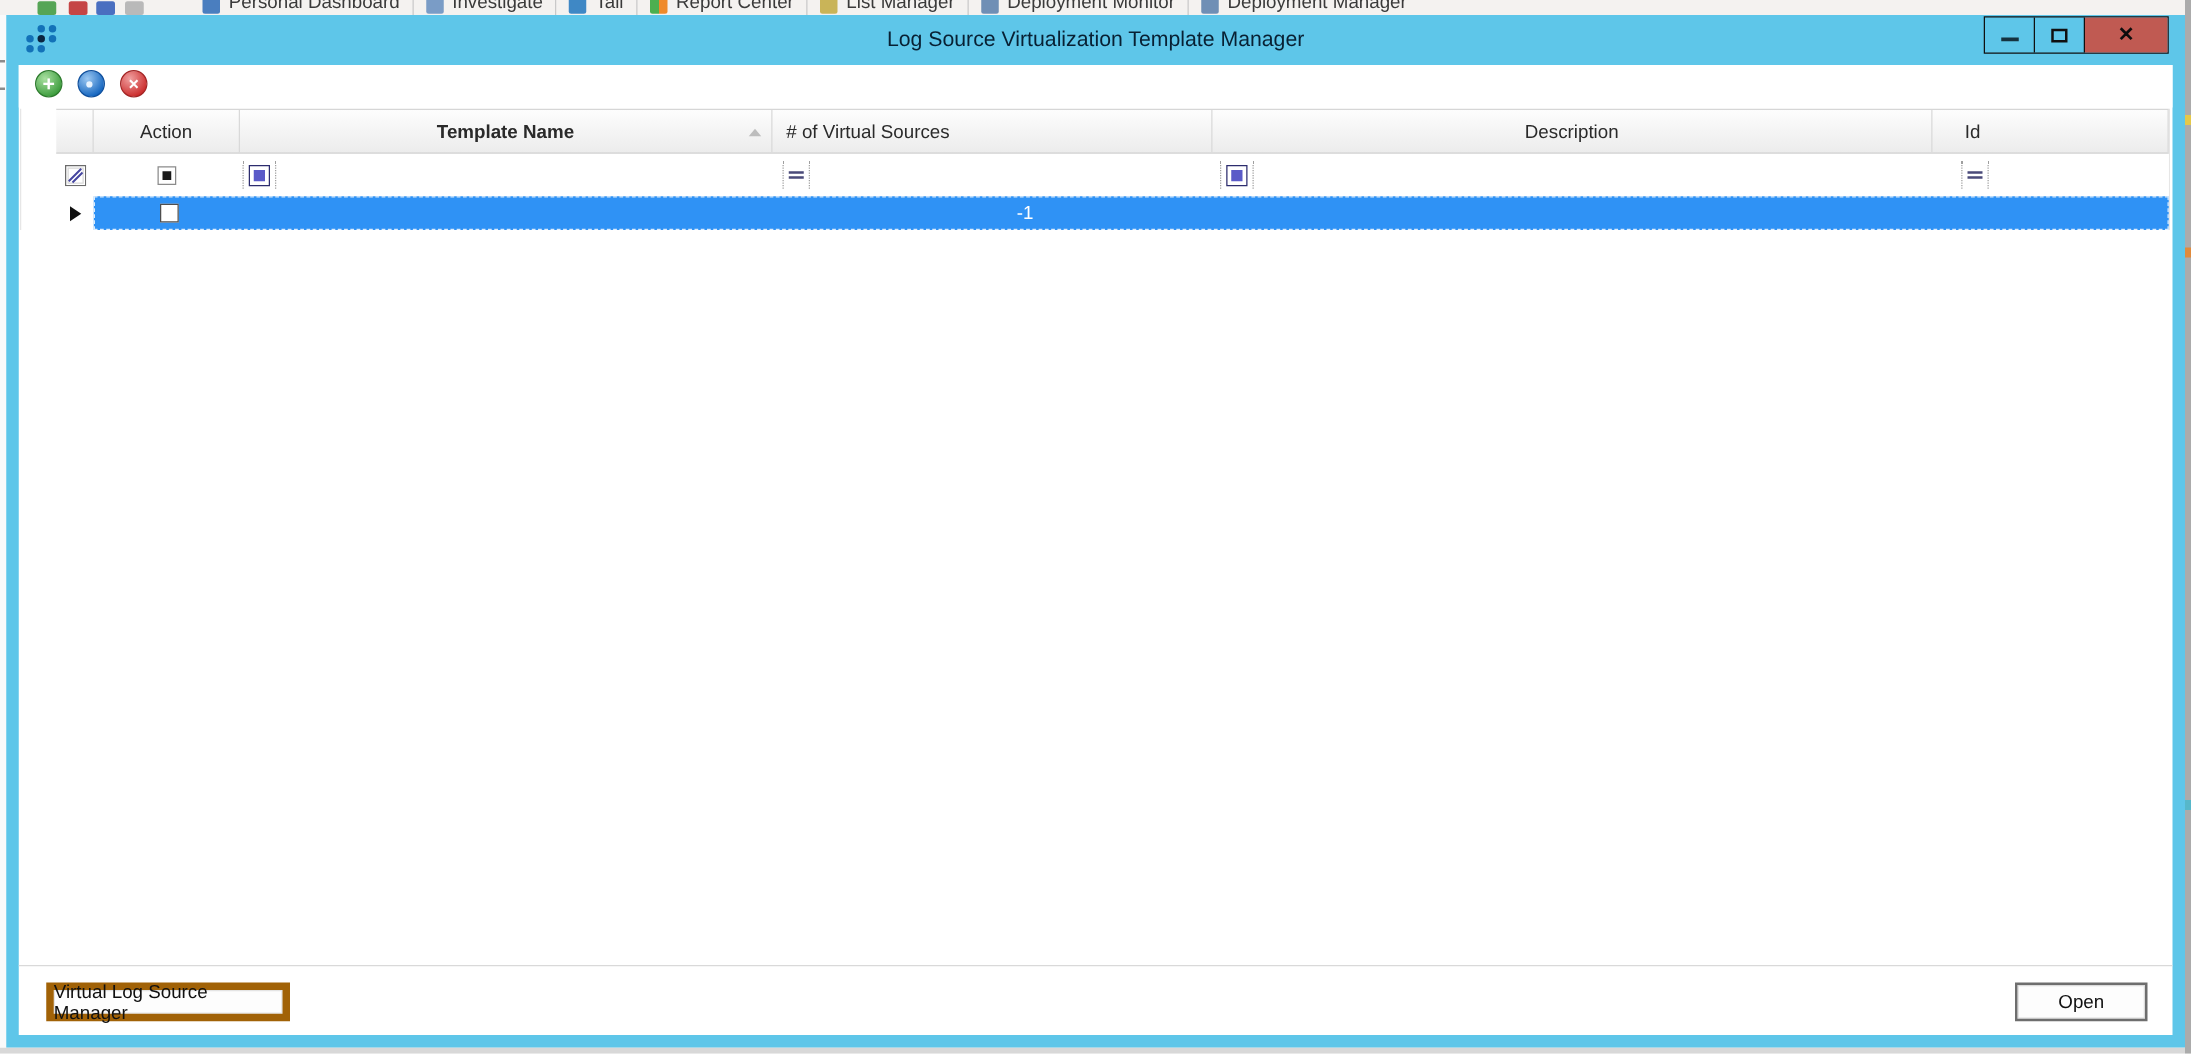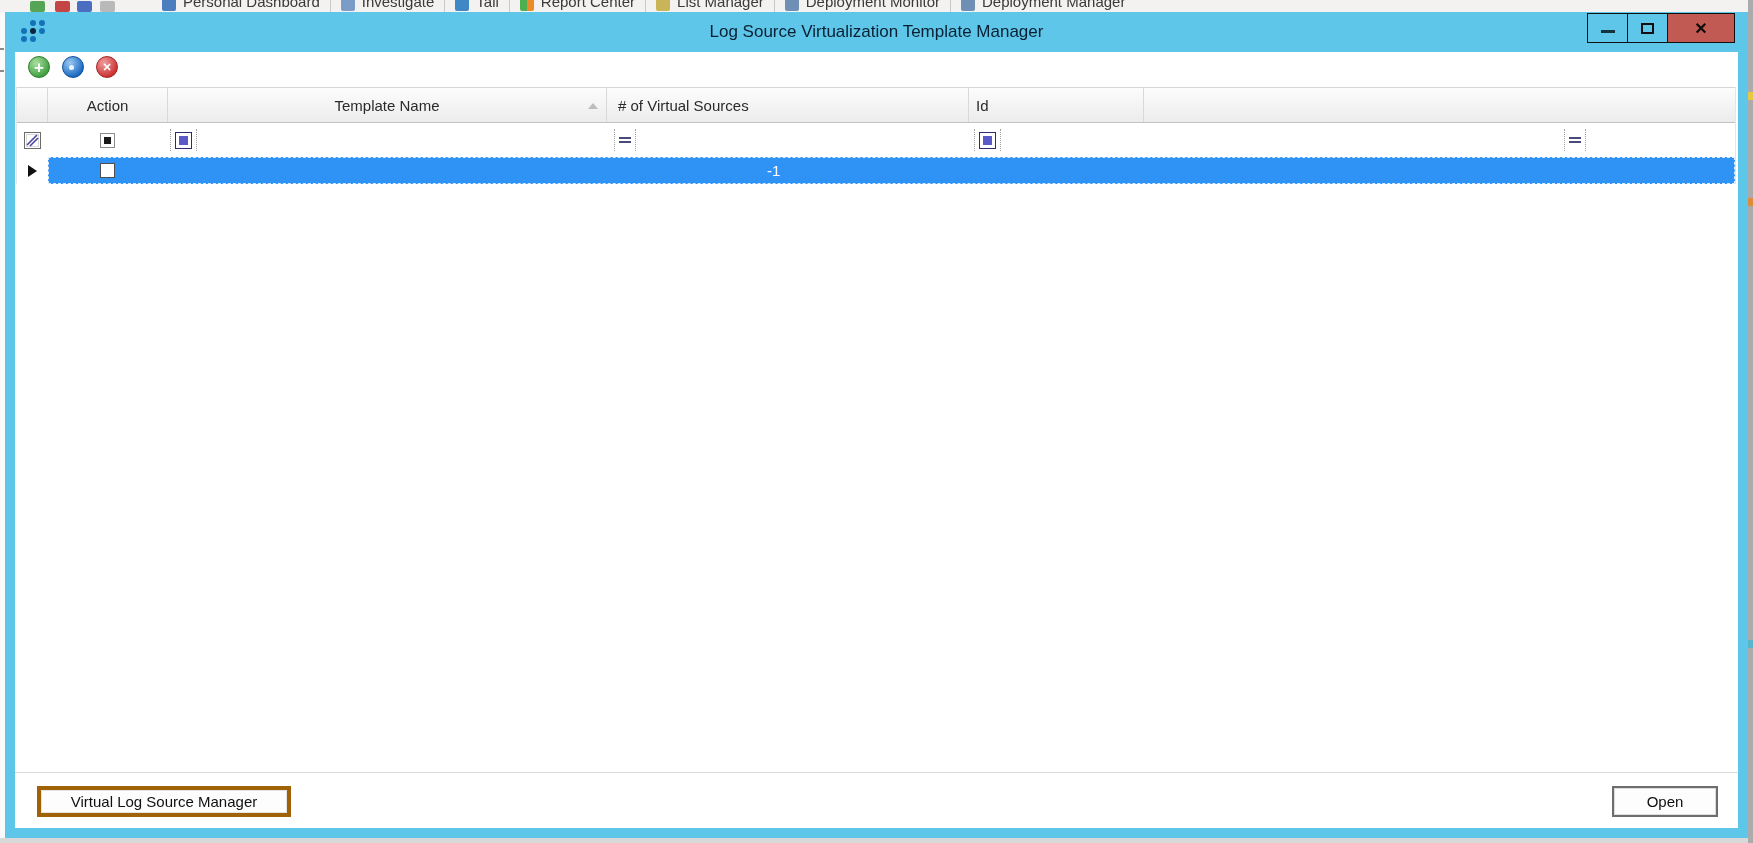--- a/index.html
+++ b/index.html
@@ -43,23 +43,23 @@
   
   .toolbar { position:absolute; left:0; top:0; right:0; height:34px; background:#fff; }
   .tb-btn { position:absolute; top:4px; width:22px; height:22px; border-radius:50%;
             display:flex; align-items:center; justify-content:center; color:#fff; font-weight:bold; }
   .tb-add { left:13px; background:radial-gradient(circle at 35% 30%, #a8e0a0, #3f9e3f 75%); border:1px solid #2c7a2c; font-size:17px; line-height:1; }
   .tb-props { left:47px; background:radial-gradient(circle at 35% 30%, #9cc8f2, #1767c0 75%); border:1px solid #0f4f9c; }
   .tb-props .dotc { width:5px; height:5px; border-radius:50%; background:#e8f3ff; margin-right:3px; }
   .tb-del { left:81px; background:radial-gradient(circle at 35% 30%, #f0a0a0, #cc2f2f 75%); border:1px solid #a22424; font-size:11px; }
 
   
-  .grid { position:absolute; left:1px; top:35px; width:1720px; border-left:1px solid #e6e6e6; border-right:1px solid #e6e6e6; }
-  .c0 { width:31px; }  .c1 { width:120px; } .c2 { width:439px; }
-  .c3 { width:362px;text-align:center; } .c4 { width:593px; } .c5 { width:175px; }
+  .grid { position:absolute; left:1px; top:35px; width:1720px; border-left:1px solid #e6e6e6; border-right:1px solid #e6e6e6;padding-left:28px; }
+  .c0 { width:31px; }  .c1 { width:120px; } .c2 { width:439px;font-weight:bold; }
+  .c3 { width:362px;text-align:center; } .c4 { width:593px; } .c5 { width:175px;margin-left:19px; }
   .grid-header { display:flex; height:36px; background:linear-gradient(#fdfdfd,#ececec);
                  border-top:1px solid #d6d6d6; border-bottom:1px solid #c3c3c3; }
   .hcell { position:relative; display:flex; align-items:center; border-right:1px solid #d9d9d9;
            font-size:15px; color:#2a2a2a; height:100%; }
   .hcell.center { justify-content:center; }
   .hcell.left3 { padding-left:11px; }
   .hcell.left5 { padding-left:7px; }
   .sort-asc { position:absolute; right:8px; top:15px; width:0; height:0;
               border-left:5px solid transparent; border-right:5px solid transparent; border-bottom:6px solid #bdbdbd; }
 
@@ -85,21 +85,21 @@
              outline:1px dashed #dcecfc; outline-offset:-1px; }
   .rcell { display:flex; align-items:center; height:100%; }
   .rcell.center { justify-content:center; }
   .rcell.pl11 { padding-left:11px; } .rcell.pl10 { padding-left:10px; } .rcell.pl6 { padding-left:6px; }
   .chk-un { width:15px; height:15px; background:#fff; border:1px solid #4e4e4e; }
 
   
   .footer-divider { position:absolute; left:0; right:0; top:720px; height:1px; background:#d9d9d9; }
   .btn { position:absolute; top:734px; height:31px; display:flex; align-items:center; justify-content:center;
          font-size:15px; color:#101010; background:#fdfdfd; cursor:default; }
-  .btn-vlsm { left:22px; width:254px; border:4px solid #a16207; box-shadow:inset 0 0 0 1px #e4e4e4; }
+  .btn-vlsm { left:22px; width:195px; border:6px solid #a16207; box-shadow:inset 0 0 0 1px #e4e4e4; }
   .btn-close { left:1597px; width:106px; border:2px solid #6e6e6e; box-shadow:inset 0 0 0 1px #dcdcdc; }
 </style>
 </head>
 <body>
 
 <div class="top-strip">
   <div class="frag" style="left:30px; background:#56a556;"></div>
   <div class="frag" style="left:55px; background:#c54545;"></div>
   <div class="frag" style="left:77px; background:#4a6fc0;"></div>
   <div class="frag" style="left:100px; background:#b9b9b9;"></div>
@@ -196,20 +196,23 @@
         <div class="hcell c1 center">
             <span>Action</span>
           </div>
         <div class="hcell c2 center">
             <span>Template Name</span>
             <span class="sort-asc"></span>
           </div>
         <div class="hcell c3 left3">
             <span># of Virtual Sources</span>
           </div>
+        <div class="hcell c4 center">
+            <span>Description</span>
+          </div>
         <div class="hcell c5 left5">
             <span>Id</span>
           </div>
       </div>
 
       <div class="filter-row">
         <div class="fcell c0 center">
           <svg width="17" height="17">
             <rect x="0.5" y="0.5" width="16" height="16" fill="#ffffff" stroke="#6b6b6b"></rect>
             <rect x="2.5" y="2.5" width="12" height="12" fill="none" stroke="#d8d8d8"></rect>

